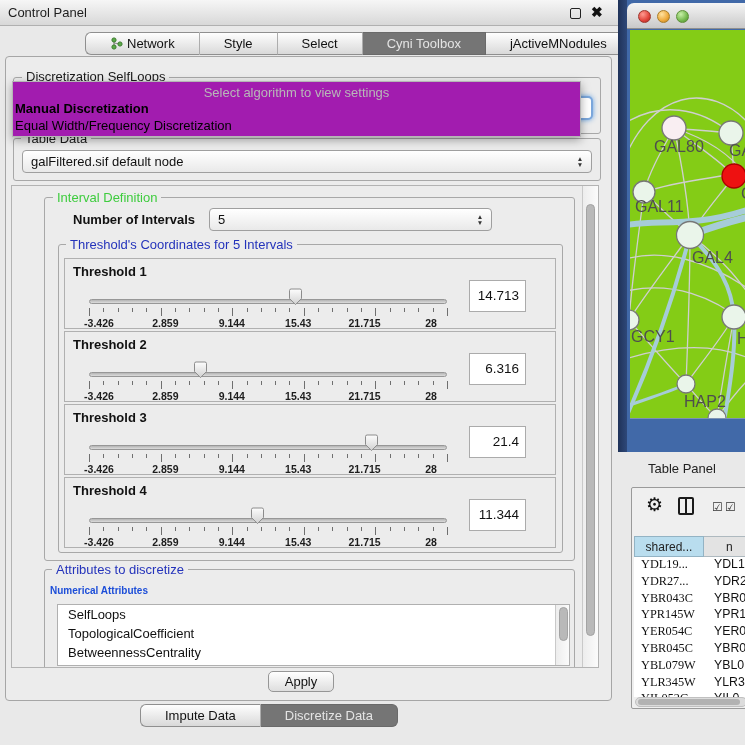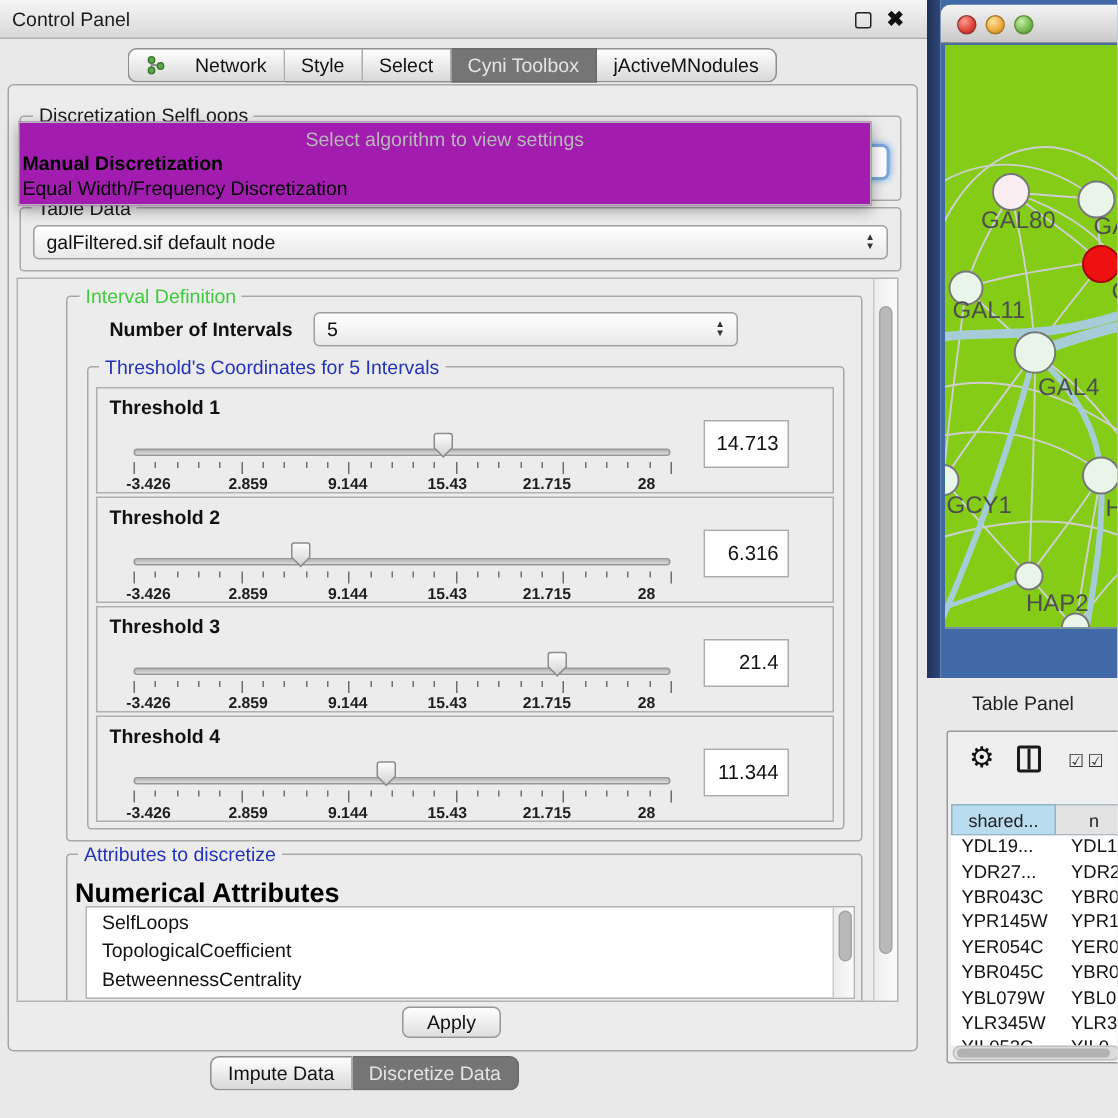--- a/index.html
+++ b/index.html
@@ -10,21 +10,21 @@
   
   #control-panel{left:0;top:0;width:618px;height:745px;background:#e9e9e9;}
   #titlebar{left:0;top:0;width:618px;height:26px;
     background:linear-gradient(#f6f6f6,#d8d8d8);border-bottom:1px solid #b0b0b0;}
   #title-text{left:8px;top:0;line-height:26px;font-size:13px;color:#1c1c1c;}
   #float-btn{left:570px;top:8px;width:11px;height:11px;border:1.6px solid #222;border-radius:2px;}
   #close-btn{left:591px;top:4px;font-size:14px;font-weight:bold;color:#111;}
 
   
   .segbar{display:flex;height:23px;}
-  .seg{display:flex;align-items:center;gap:20px;padding:0 11px;font-size:13px;color:#111;
+  .seg{display:flex;align-items:center;gap:4px;padding:0 24px;font-size:13px;color:#111;
     background:linear-gradient(#fefefe,#d9d9d9);border-top:1px solid #8f8f8f;
     border-bottom:1px solid #8f8f8f;border-right:1px solid #adadad;white-space:nowrap;}
   .seg:first-child{border-left:1px solid #8f8f8f;border-radius:6px 0 0 6px;}
   .seg:last-child{border-right:1px solid #8f8f8f;border-radius:0 6px 6px 0;}
   .seg.sel{background:#757575;color:#e4e4e4;border-color:#6a6a6a;}
   #top-tabbar{left:85px;top:32px;}
   #bottom-tabbar{left:140px;top:704px;}
 
   #content-panel{left:5px;top:56px;width:607px;height:645px;background:#ececec;
     border:1px solid #a6a6a6;border-radius:4px;}
@@ -107,21 +107,21 @@
   #gear-ic{left:14px;top:5px;font-size:19px;color:#111;}
   #colsplit-ic{left:46px;top:9px;width:16px;height:18px;border:2px solid #1a1a1a;border-radius:2px;}
   #colsplit-ic:before{content:"";position:absolute;left:5px;top:0;width:2px;height:14px;background:#1a1a1a;}
   .chk-ic{top:12px;font-size:12px;color:#333;}
   #tp-header{left:2px;top:48px;width:126px;height:21px;display:flex;}
   .hcell{height:21px;font-size:12px;color:#222;line-height:21px;border:1px solid #aeb9bf;}
   .hcell.c1{width:78px;background:#b9ddee;text-align:center;border-color:#93b3c4;}
   .hcell.c2{width:60px;background:#e3e3e3;padding-left:22px;border-left:none;}
   #tp-rows{left:2px;top:69px;width:126px;height:140px;background:#fff;overflow:hidden;}
   .tprow{display:flex;height:16.8px;font-size:12.3px;color:#111;}
-  .tprow .rc1{width:78px;padding-left:7px;overflow:hidden;white-space:nowrap;}
+  .tprow .rc1{width:78px;padding-left:7px;overflow:hidden;white-space:nowrap;font-family:Liberation Serif, serif;}
   .tprow .rc2{width:60px;padding-left:9px;overflow:hidden;white-space:nowrap;}
   #tp-hscroll{left:3px;top:209px;width:112px;height:10px;background:#dcdcdc;
     border:1px solid #c0c0c0;border-radius:5px;}
   #tp-hthumb{left:2px;top:1px;width:102px;height:6px;background:#b2b2b2;border-radius:4px;position:absolute;}
 </style>
 </head>
 <body>
 
 <svg width="0" height="0" style="position:absolute">
   <defs>
@@ -374,21 +374,21 @@
         <span class="ticklbl" style="left:40%">9.144</span>
         <span class="ticklbl" style="left:60%">15.43</span>
         <span class="ticklbl" style="left:80%">21.715</span>
         <span class="ticklbl" style="left:100%">28</span>
       </div>
       <div class="vfield">11.344</div>
     </div>
 
     <div class="tgroup" style="left:32px;top:383px;width:531px;height:130px"></div>
     <span class="tlabel blue abs" style="left:40px;top:376px">Attributes to discretize</span>
-    <span class="abs" style="left:38px;top:399px;font-size:18px;font-weight:bold;color:#000000">Numerical Attributes</span>
+    <span class="abs" style="left:38px;top:399px;font-size:10px;font-weight:bold;color:#1d4ed8">Numerical Attributes</span>
     <div class="abs" id="attr-list" style="left:45px;top:418px">
       <div class="li">SelfLoops</div>
       <div class="li">TopologicalCoefficient</div>
       <div class="li">BetweennessCentrality</div>
       <div class="vsb-track" style="right:0;top:0;bottom:0;width:14px">
         <div class="vsb-thumb" style="top:2px;height:34px"></div>
       </div>
     </div>
 
     <div class="vsb-track" style="right:0;top:0;bottom:0">

